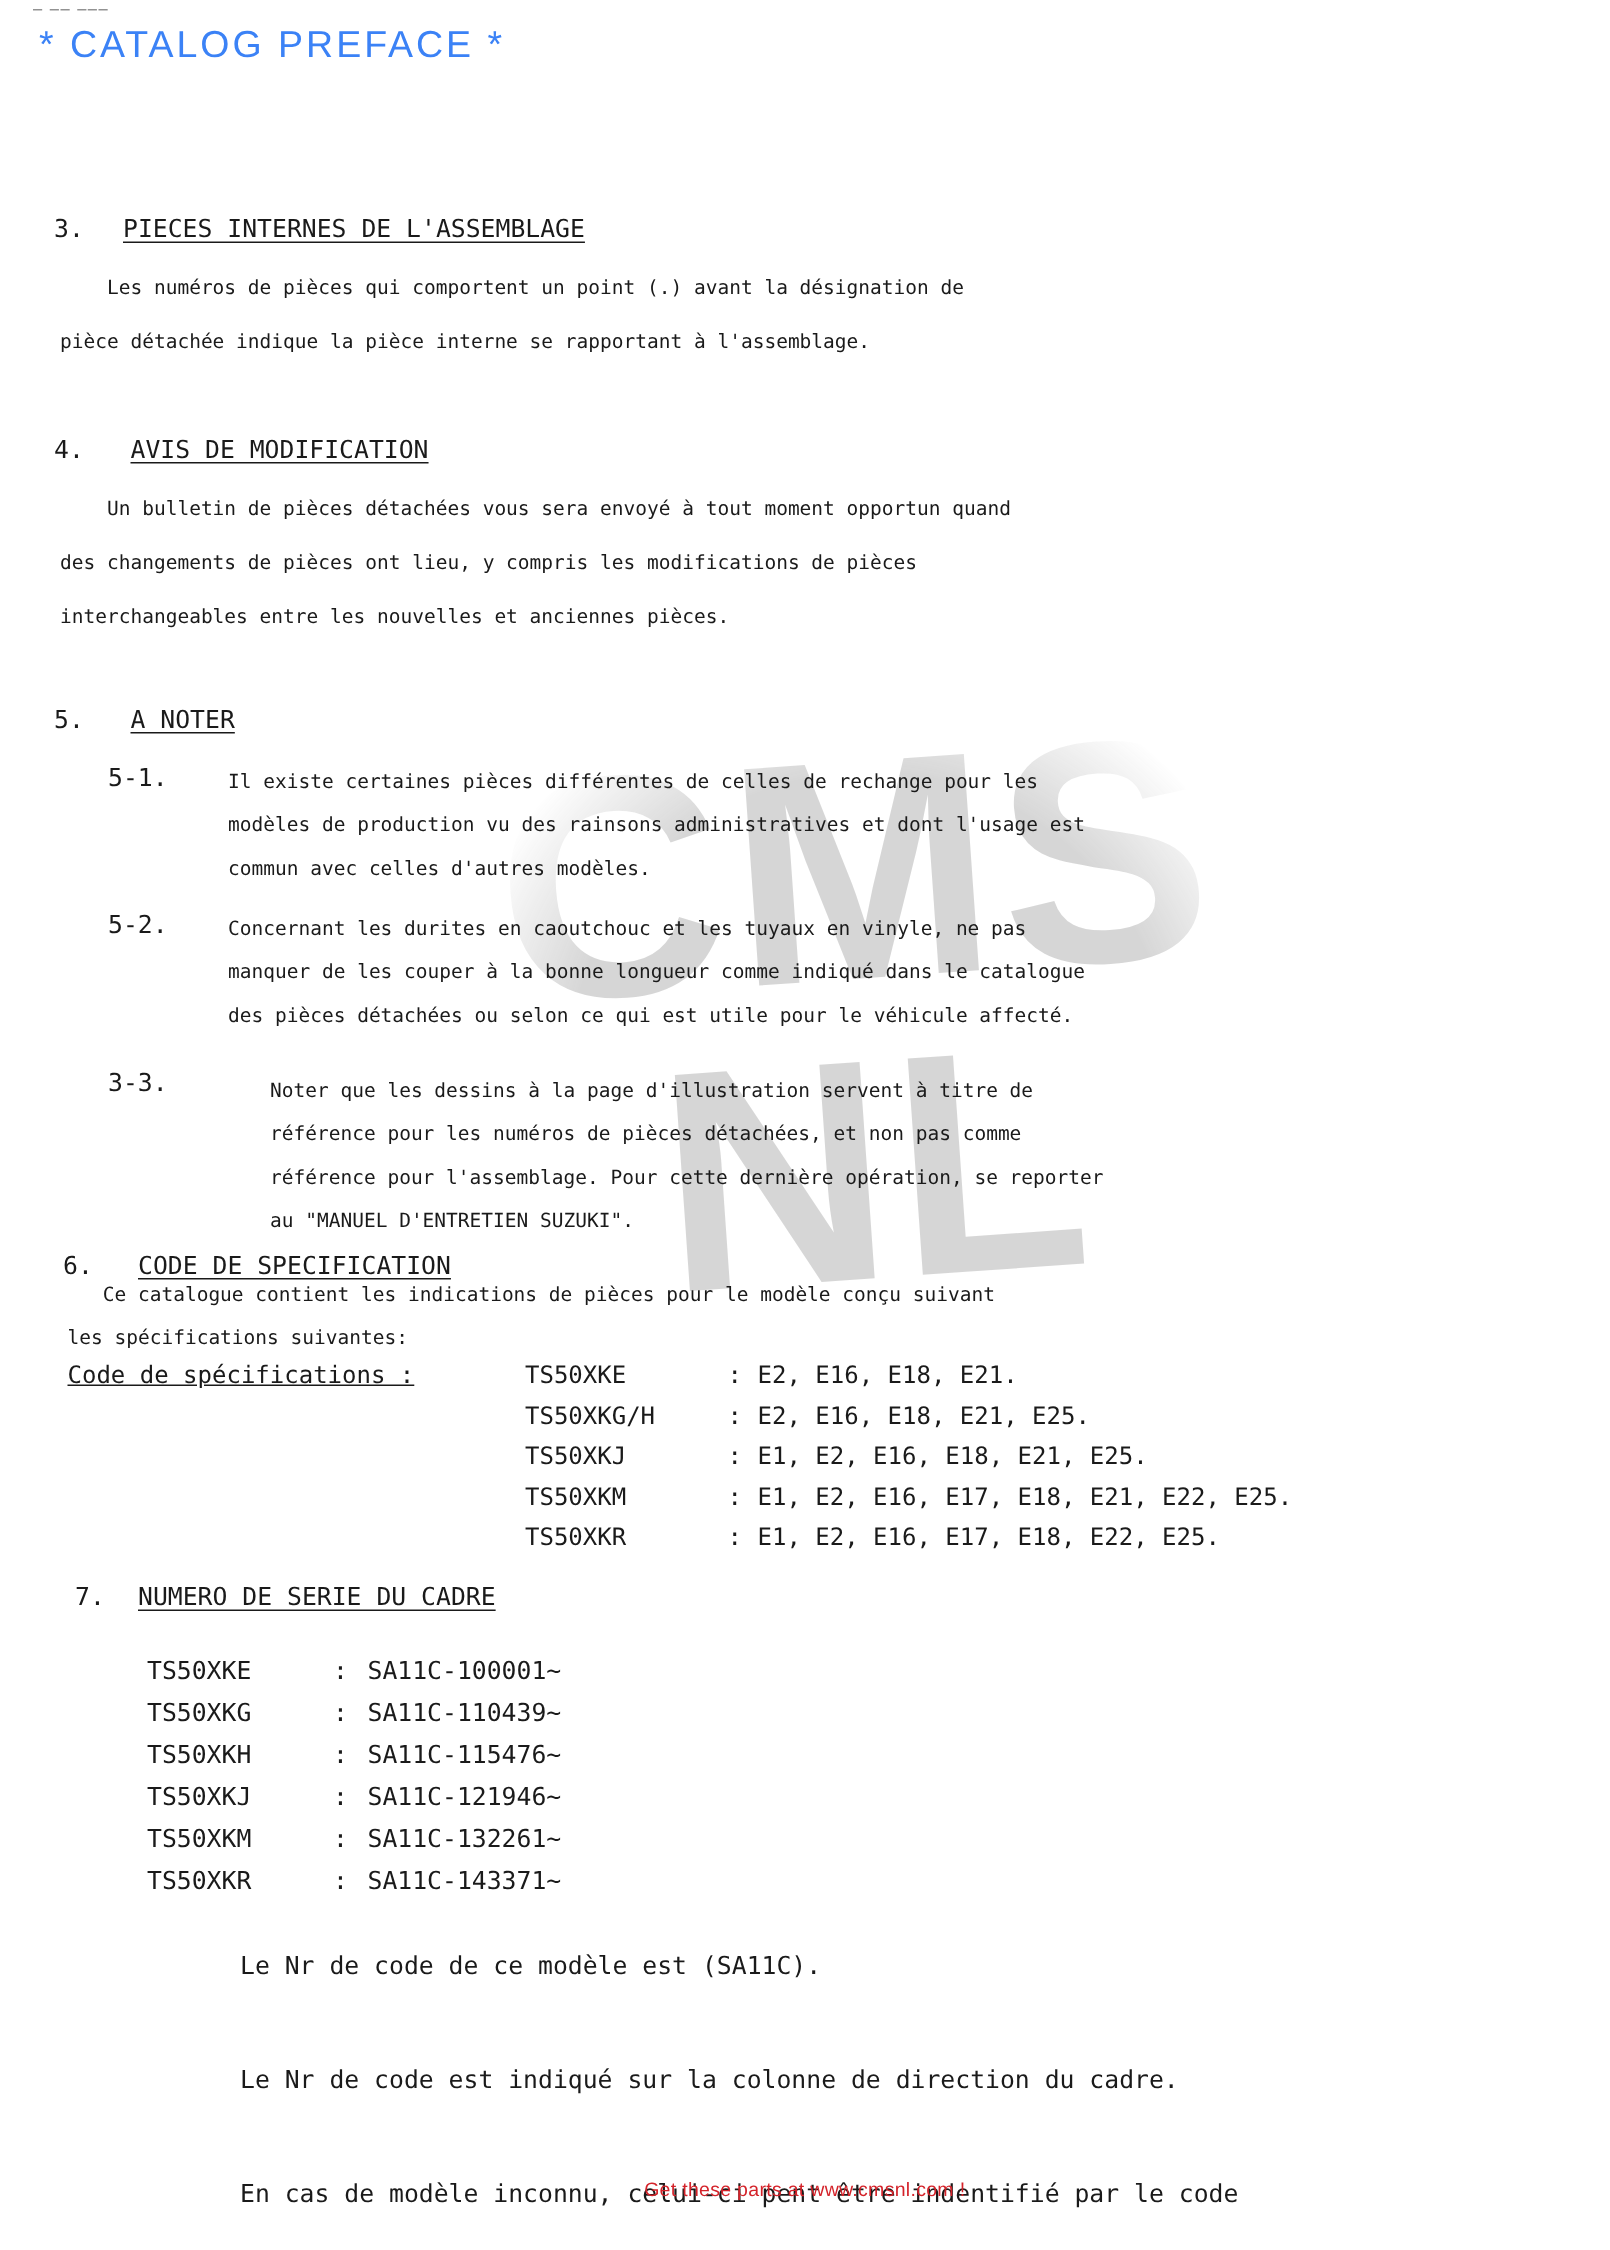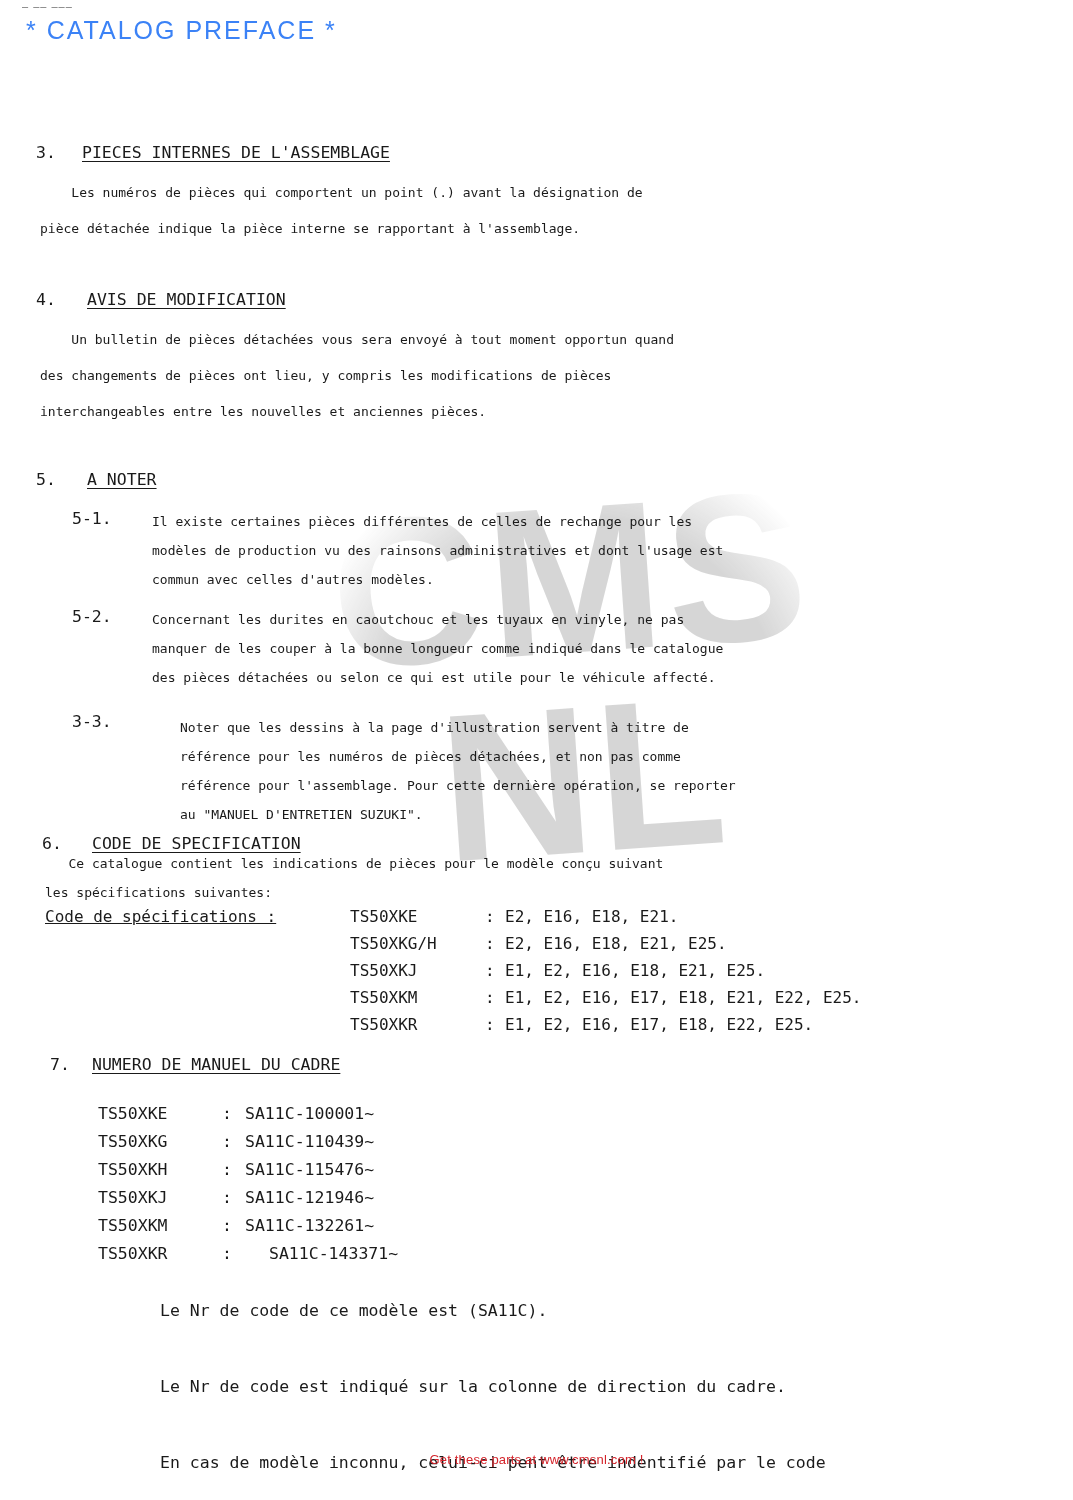--- a/index.html
+++ b/index.html
@@ -186,21 +186,21 @@
 
   <div class="spec-code" style="left:350px; top:984px;">TS50XKM</div>
   <div class="spec-code" style="left:485px; top:984px;">:</div>
   <div class="spec-code" style="left:505px; top:984px;">E1, E2, E16, E17, E18, E21, E22, E25.</div>
 
   <div class="spec-code" style="left:350px; top:1011px;">TS50XKR</div>
   <div class="spec-code" style="left:485px; top:1011px;">:</div>
   <div class="spec-code" style="left:505px; top:1011px;">E1, E2, E16, E17, E18, E22, E25.</div>
 
   <div class="num" style="left:50px; top:1055px;">7.</div>
-  <div class="head" style="left:92px; top:1055px;">NUMERO DE MANUEL DU CADRE</div>
+  <div class="head" style="left:92px; top:1055px;">NUMERO DE SERIE DU CADRE</div>
 
   <div class="serial" style="left:98px; top:1100px;">TS50XKE</div>
   <div class="serial" style="left:222px; top:1100px;">:</div>
   <div class="serial" style="left:245px; top:1100px;">SA11C-100001~</div>
 
   <div class="serial" style="left:98px; top:1128px;">TS50XKG</div>
   <div class="serial" style="left:222px; top:1128px;">:</div>
   <div class="serial" style="left:245px; top:1128px;">SA11C-110439~</div>
 
   <div class="serial" style="left:98px; top:1156px;">TS50XKH</div>
@@ -210,21 +210,21 @@
   <div class="serial" style="left:98px; top:1184px;">TS50XKJ</div>
   <div class="serial" style="left:222px; top:1184px;">:</div>
   <div class="serial" style="left:245px; top:1184px;">SA11C-121946~</div>
 
   <div class="serial" style="left:98px; top:1212px;">TS50XKM</div>
   <div class="serial" style="left:222px; top:1212px;">:</div>
   <div class="serial" style="left:245px; top:1212px;">SA11C-132261~</div>
 
   <div class="serial" style="left:98px; top:1240px;">TS50XKR</div>
   <div class="serial" style="left:222px; top:1240px;">:</div>
-  <div class="serial" style="left:245px; top:1240px;margin-left:24px;">SA11C-143371~</div>
+  <div class="serial" style="left:245px; top:1240px;">SA11C-143371~</div>
 
   <div class="closing" style="left:160px; top:1292px;">Le Nr de code de ce modèle est (SA11C).
 
 Le Nr de code est indiqué sur la colonne de direction du cadre.
 
 En cas de modèle inconnu, celui-ci pent être indentifié par le code
 
 figurant sur la colonne de direction et la commande de pièces détachées
 
 peut être passée en ulitisant le catalogue correspondant.</div>

